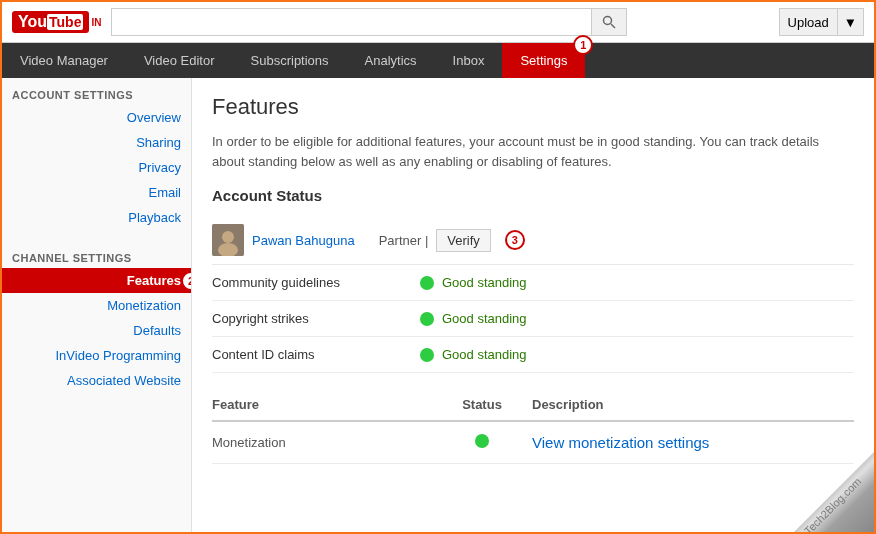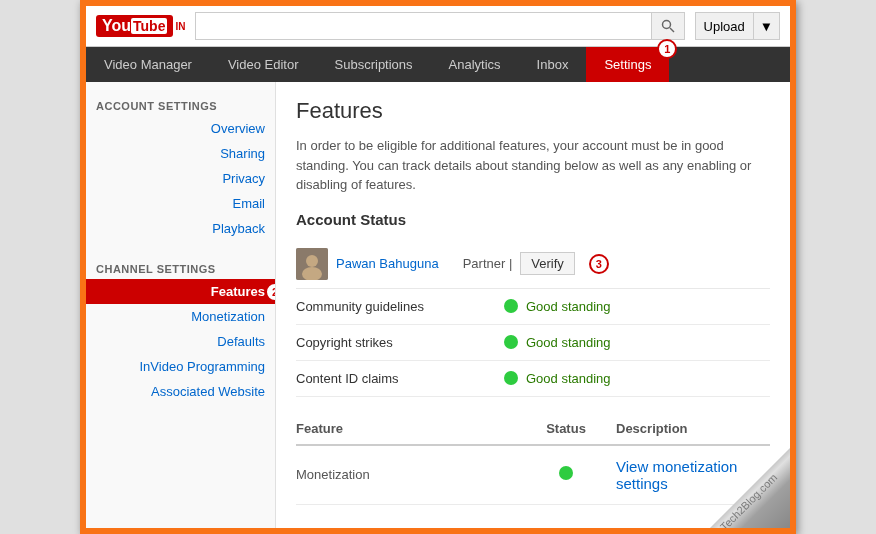--- a/index.html
+++ b/index.html
@@ -1,17 +1,17 @@
 <!DOCTYPE html>
 <html><head>
   <meta charset="utf-8">
   <style>
     * { margin: 0; padding: 0; box-sizing: border-box; }
     body { font-family: Arial, sans-serif; font-size: 13px; background: #e0e0e0; display: flex; justify-content: center; align-items: center; min-height: 100vh; }
-    .window { width: 716px; height: 534px; background: #5eead4; border: 6px solid #f97316; box-shadow: 2px 2px 8px rgba(0,0,0,0.4); display: flex; flex-direction: column; overflow: hidden; position: relative; }
+    .window { width: 876px; height: 534px; background: #5eead4; border: 2px solid #f97316; box-shadow: 2px 2px 8px rgba(0,0,0,0.4); display: flex; flex-direction: column; overflow: hidden; position: relative; }
 
     
     .header { background: #fff; display: flex; align-items: center; padding: 6px 10px; border-bottom: 1px solid #ccc; gap: 10px; }
     .logo { display: flex; align-items: center; gap: 2px; }
     .logo-yt { background: #cc0000; color: #fff; font-size: 16px; font-weight: bold; padding: 2px 6px; border-radius: 3px; font-family: Arial, sans-serif; }
     .logo-in { color: #cc0000; font-size: 10px; font-weight: bold; vertical-align: super; }
     .search-bar { flex: 1; display: flex; align-items: center; }
     .search-input { width: 100%; max-width: 480px; height: 28px; border: 1px solid #ccc; border-right: none; padding: 0 8px; font-size: 13px; outline: none; }
     .search-btn { width: 36px; height: 28px; background: #f0f0f0; border: 1px solid #ccc; cursor: pointer; display: flex; align-items: center; justify-content: center; }
     .upload-btn { margin-left: auto; display: flex; align-items: center; }
@@ -21,21 +21,21 @@
     
     .nav { background: #333; display: flex; align-items: center; padding: 0 0; }
     .nav-item { color: #ccc; padding: 10px 18px; font-size: 13px; cursor: pointer; white-space: nowrap; }
     .nav-item.active { background: #cc0000; color: #fff; position: relative; }
     .nav-circle { position: absolute; top: -8px; right: -8px; width: 20px; height: 20px; background: #fff; border: 2px solid #cc0000; border-radius: 50%; color: #cc0000; font-size: 11px; font-weight: bold; display: flex; align-items: center; justify-content: center; z-index: 10; }
 
     
     .content-area { display: flex; flex: 1; overflow: hidden; }
 
     
-    .sidebar { width: 190px; min-width: 190px; border-right: 1px solid #e0e0e0; background: #f9f9f9; padding: 10px 0; overflow-y: auto; }
+    .sidebar { width: 190px; min-width: 190px; border-right: 1px solid #e0e0e0; background: #f9f9f9; padding: 3px 0; overflow-y: auto; }
     .sidebar-section-title { color: #666; font-size: 11px; font-weight: bold; padding: 8px 10px 4px 10px; letter-spacing: 0.5px; }
     .sidebar-link { display: block; padding: 5px 10px; color: #06c; text-decoration: none; font-size: 13px; cursor: pointer; text-align: right; }
     .sidebar-link.active { background: #cc0000; color: #fff; font-weight: bold; position: relative; }
     .sidebar-link.active .circle { position: absolute; top: 50%; right: -10px; transform: translateY(-50%); width: 20px; height: 20px; background: #fff; border: 2px solid #cc0000; border-radius: 50%; color: #cc0000; font-size: 11px; font-weight: bold; display: flex; align-items: center; justify-content: center; z-index: 5; }
     .sidebar-spacer { height: 14px; }
 
     
     .main { flex: 1; padding: 16px 20px; overflow-y: auto; background: #fff; }
     .page-title { font-size: 22px; font-weight: normal; color: #333; margin-bottom: 12px; }
     .info-text { font-size: 13px; color: #555; margin-bottom: 16px; line-height: 1.5; }

